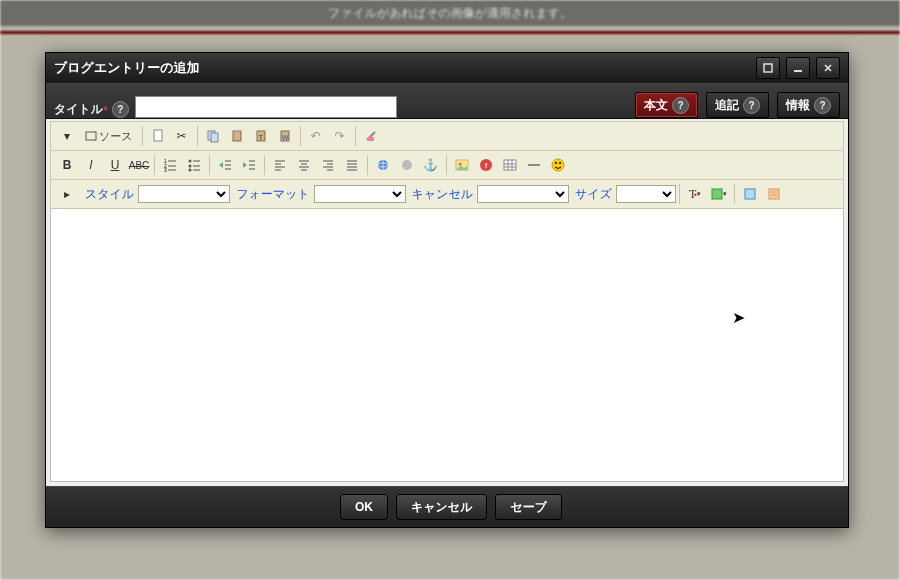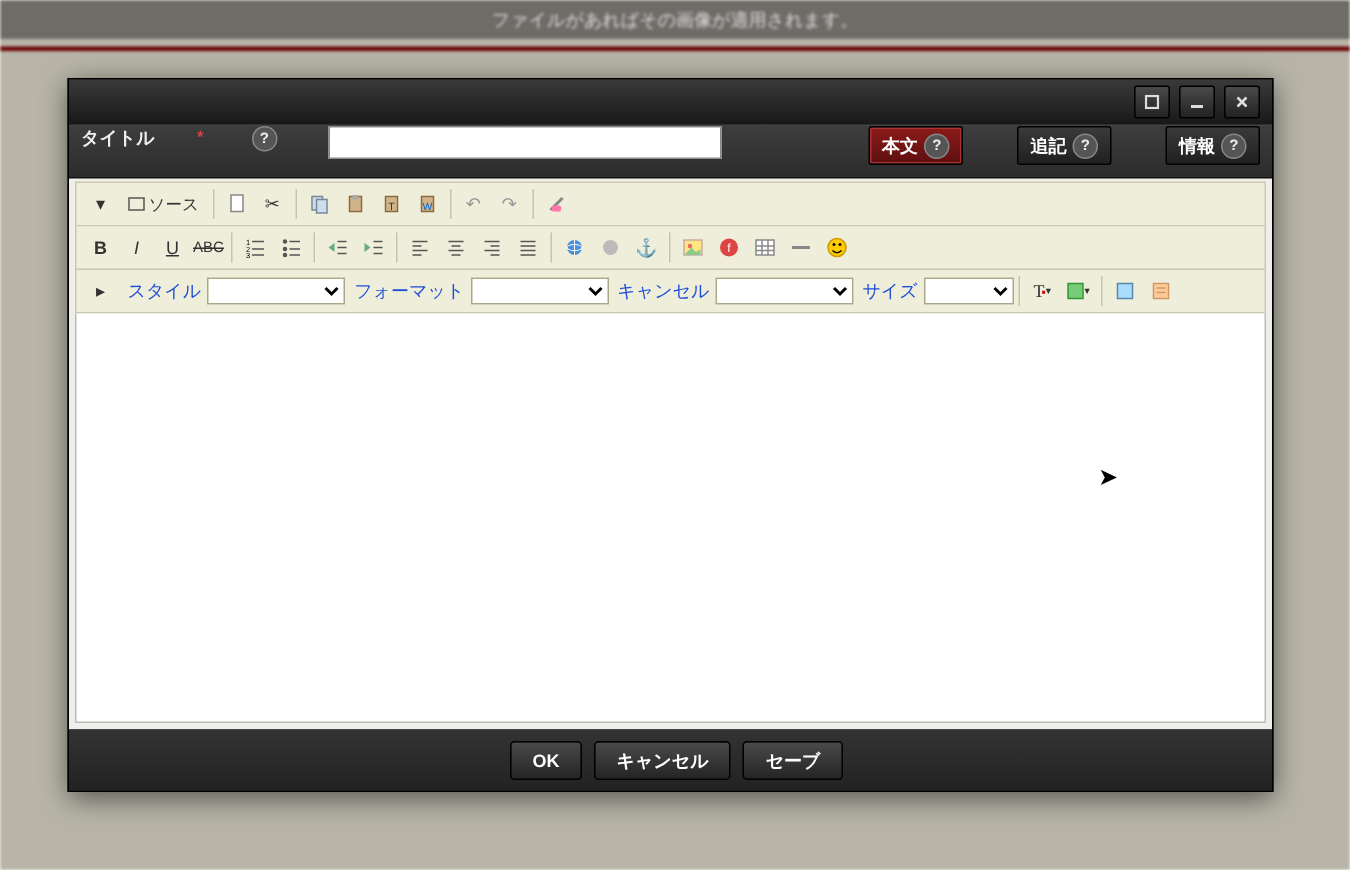--- a/index.html
+++ b/index.html
@@ -3,21 +3,21 @@
 <meta charset="utf-8">
 <style>
 html,body{margin:0;padding:0;width:900px;height:580px;font-family:"Hiragino Kaku Gothic Pro","Meiryo",sans-serif;font-size:12px;overflow:hidden;}
 .backdrop{position:absolute;inset:0;background:#b8b5a8;filter:blur(1px);}
 .backdrop .stripe{position:absolute;left:0;right:0;height:26px;background:rgba(60,60,60,.6);color:#ddd;text-align:center;line-height:26px;font-size:12px;}
 .backdrop .hr{position:absolute;left:0;right:0;top:31px;height:3px;background:#6b0000;}
 .dialog{position:absolute;left:45px;top:52px;width:802px;background:#1a1a1a;border:1px solid #000;box-shadow:0 4px 18px rgba(0,0,0,.55);}
 .titlebar{height:30px;background:linear-gradient(#3a3a3a,#181818);display:flex;align-items:center;padding:0 8px;color:#fff;font-weight:bold;font-size:13px;}
 .titlebar .spacer{flex:1;}
 .winbtn{width:22px;height:20px;margin-left:6px;background:linear-gradient(#4a4a4a,#222);border:1px solid #000;border-radius:2px;display:flex;align-items:center;justify-content:center;color:#ddd;cursor:pointer;font-size:12px;}
-.form-row{height:34px;background:linear-gradient(#3d3d3d,#2c2c2c);display:flex;align-items:flex-start;padding:0 8px;border-top:1px solid #444;border-bottom:1px solid #111;gap:28px;}
+.form-row{height:34px;background:linear-gradient(#3d3d3d,#2c2c2c);display:flex;align-items:flex-end;padding:0 8px;border-top:1px solid #444;border-bottom:1px solid #111;}
 .lbl{color:#eee;font-size:12px;font-weight:bold;}
 .req{color:#ff4444;}
 .help{display:inline-flex;align-items:center;justify-content:center;width:15px;height:15px;border-radius:50%;background:#555;color:#eee;font-size:10px;border:1px solid #888;margin-left:4px;font-weight:bold;}
 .title-input{margin-left:6px;width:252px;height:20px;border:1px solid #888;background:#fff;padding:0 4px;}
 .tabbtn{margin-left:8px;height:24px;padding:0 8px;border:1px solid #000;border-radius:2px;color:#fff;font-size:12px;font-weight:bold;display:flex;align-items:center;cursor:pointer;background:linear-gradient(#3a3a3a,#202020);}
 .tabbtn.active{background:linear-gradient(#8b1a1a,#5e0f0f);box-shadow:inset 0 0 0 1px #a33;}
 .editor-wrap{background:#eeeeea;padding:2px 4px 4px 4px;}
 .tb{display:flex;align-items:center;flex-wrap:wrap;background:#efeeda;border:1px solid #ccc8b0;padding:2px 4px;}
 .tb + .tb{border-top:none;}
 .ico{width:20px;height:20px;margin:1px;display:flex;align-items:center;justify-content:center;border:1px solid transparent;border-radius:2px;cursor:pointer;font-size:12px;color:#333;}
@@ -34,20 +34,21 @@
 <body>
 
 <div class="backdrop">
   <div class="stripe">ファイルがあればその画像が適用されます。</div>
   <div class="hr"></div>
 </div>
 
 <div class="dialog">
 
   <div class="titlebar">
+    <span>ブログエントリーの追加</span>
     <span class="spacer"></span>
     <span class="winbtn">
         <svg width="10" height="10">
           <rect x="1" y="1" width="8" height="8" fill="none" stroke="#ddd" stroke-width="1.5"></rect>
         </svg>
       </span>
     <span class="winbtn">
         <svg width="10" height="10">
           <line x1="1" y1="8" x2="9" y2="8" stroke="#ddd" stroke-width="2"></line>
         </svg>

